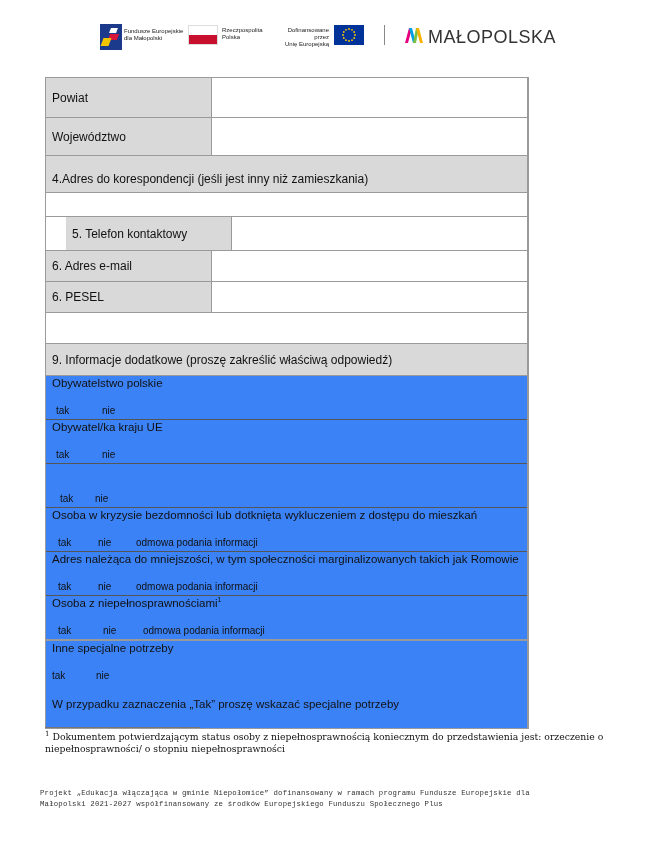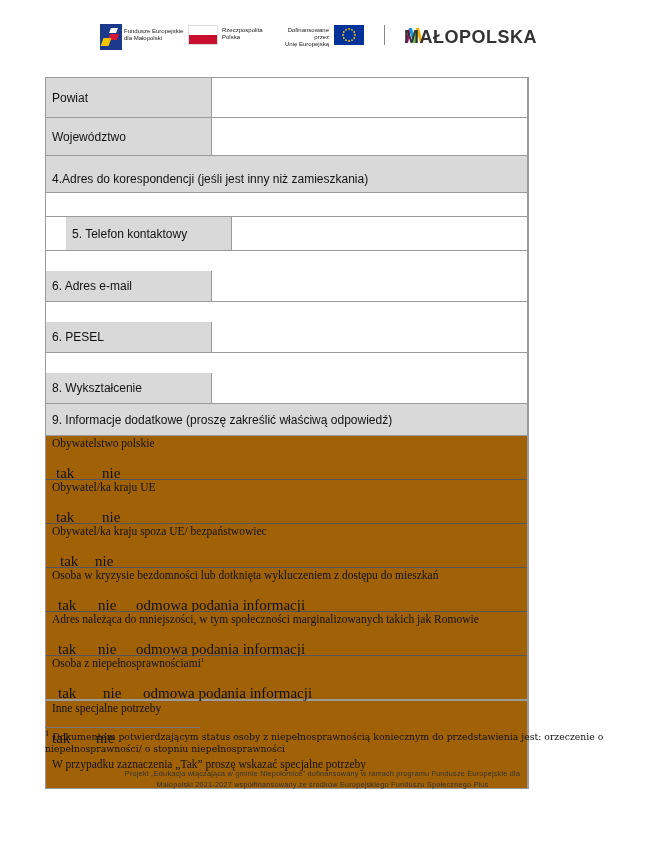--- a/index.html
+++ b/index.html
@@ -14,50 +14,50 @@
   .fe-text { position: absolute; left: 124px; top: 28px; font-size: 6px; line-height: 7px; color: #222; width: 70px; }
   .pl-flag { position: absolute; left: 188px; top: 25px; width: 30px; height: 20px; border: 1px solid #ddd; box-sizing: border-box; }
   .pl-flag .white { height: 50%; background: #fff; }
   .pl-flag .red { height: 50%; background: #c8102e; }
   .pl-text { position: absolute; left: 222px; top: 27px; font-size: 6px; line-height: 7px; color: #222; }
   .eu-text { position: absolute; left: 273px; top: 27px; font-size: 6px; line-height: 7px; color: #222; text-align: right; width: 56px; }
   .eu-flag { position: absolute; left: 334px; top: 25px; width: 30px; height: 20px; background: #003399; }
   .eu-flag svg { display: block; }
   .sep { position: absolute; left: 384px; top: 25px; width: 1px; height: 20px; background: #888; }
   .mp-logo { position: absolute; left: 404px; top: 25px; width: 20px; height: 20px; }
-  .mp-text { position: absolute; left: 404px; top: 26px; font-size: 18px; font-weight: bold; letter-spacing: 0.5px; color: #333; line-height: 22px; }
+  .mp-text { position: absolute; left: 428px; top: 26px; font-size: 18px; font-weight: normal; letter-spacing: 0.5px; color: #333; line-height: 22px; }
 
   
   .form { position: absolute; left: 45px; top: 77px; width: 484px; border-right: 2px solid #9a9a9a; border-left: 1px solid #9a9a9a; border-bottom: 1px solid #9a9a9a; border-top: 1px solid #9a9a9a; box-sizing: border-box; }
   .row { display: flex; border-bottom: 1px solid #9a9a9a; box-sizing: border-box; }
   .row:last-child { border-bottom: none; align-items: flex-end; }
   .lbl { width: 166px; background: #d9d9d9; border-right: 1px solid #9a9a9a; font-size: 12px; display: flex; align-items: center; padding-left: 6px; box-sizing: border-box; }
   .val { flex: 1; background: #fff; }
   .full-gray { background: #d9d9d9; font-size: 12px; padding-left: 6px; width: 100%; box-sizing: border-box; }
   .full-white { background: #fff; width: 100%; }
   .h-40 { height: 40px; }
   .h-38 { height: 38px; }
-  .h-31 { height: 31px; margin-top: 20px; }
+  .h-31 { height: 31px; }
   .h-23 { height: 23px; }
   .h-34 { height: 34px; padding-left: 20px; }
   .r4 { height: 36px; padding-top: 16px; }
   .r9 { height: 31px; display: flex; align-items: center; }
-  .opt-block { background: #a16207; width: 100%; font-size: 11.5px; box-sizing: border-box; padding-left: 6px; position: relative; height: 43px; font-family: Liberation Serif, serif; }
+  .opt-block { background: #3b82f6; width: 100%; font-size: 11.5px; box-sizing: border-box; padding-left: 6px; position: relative; height: 43px; }
   .opt-block .q { position: absolute; left: 6px; top: 1px; }
-  .opt-block .ans { position: absolute; top: 29px; font-size: 15px; }
+  .opt-block .ans { position: absolute; top: 29px; font-size: 10px; }
   .opt-last { height: 87px; }
   .opt-last .ans { top: 29px; }
   .opt-last .note { position: absolute; left: 6px; top: 57px; }
   .outline-gray { border-bottom-color: #555; }
 
   
   .fn-line { position: absolute; left: 45px; top: 727px; width: 155px; height: 1px; background: #777; }
   .fn-text { position: absolute; left: 45px; top: 731px; width: 560px; font-family: "DejaVu Serif", serif; font-size: 9.3px; line-height: 12px; color: #111; }
   .fn-sup { font-size: 7px; vertical-align: super; line-height: 0; }
-  .proj { position: absolute; left: 40px; top: 768px; width: 565px; font-family: Liberation Sans, sans-serif; font-size: 7.3px; line-height: 11px; color: #333; text-align: center; letter-spacing: 0.2px; }
+  .proj { position: absolute; left: 40px; top: 788px; width: 565px; font-family: Liberation Mono, monospace; font-size: 7.3px; line-height: 11px; color: #333; text-align: left; letter-spacing: 0.2px; }
   sup.s { font-size: 7px; vertical-align: super; line-height: 0; }
 </style>
 </head>
 <body>
 
 <div class="header">
   <div class="fe-logo">
     <div class="w"></div>
       <div class="r"></div>
       <div class="y"></div>
@@ -129,21 +129,20 @@
   </div>
   <div class="row h-31">
     <div class="lbl">6. Adres e-mail</div>
     <div class="val"></div>
   </div>
   <div class="row h-31">
     <div class="lbl">6. PESEL</div>
     <div class="val"></div>
   </div>
   <div class="row h-31">
-    <div class="lbl">8. Wykształcenie</div>
     <div class="val"></div>
   </div>
   <div class="row">
     <div class="full-gray r9">9. Informacje dodatkowe (proszę zakreślić właściwą odpowiedź)</div>
   </div>
 
   <div class="row outline-gray">
     <div class="opt-block">
       <span class="q">Obywatelstwo polskie</span>
       <span class="ans" style="left:10px">tak</span>
@@ -152,21 +151,20 @@
   </div>
   <div class="row outline-gray">
     <div class="opt-block">
       <span class="q">Obywatel/ka kraju UE</span>
       <span class="ans" style="left:10px">tak</span>
       <span class="ans" style="left:56px">nie</span>
     </div>
   </div>
   <div class="row outline-gray">
     <div class="opt-block">
-      <span class="q">Obywatel/ka kraju spoza UE/ bezpaństwowiec</span>
       <span class="ans" style="left:14px">tak</span>
       <span class="ans" style="left:49px">nie</span>
     </div>
   </div>
   <div class="row outline-gray">
     <div class="opt-block">
       <span class="q">Osoba w kryzysie bezdomności lub dotknięta wykluczeniem z dostępu do mieszkań</span>
       <span class="ans" style="left:12px">tak</span>
       <span class="ans" style="left:52px">nie</span>
       <span class="ans" style="left:90px">odmowa podania informacji</span>

